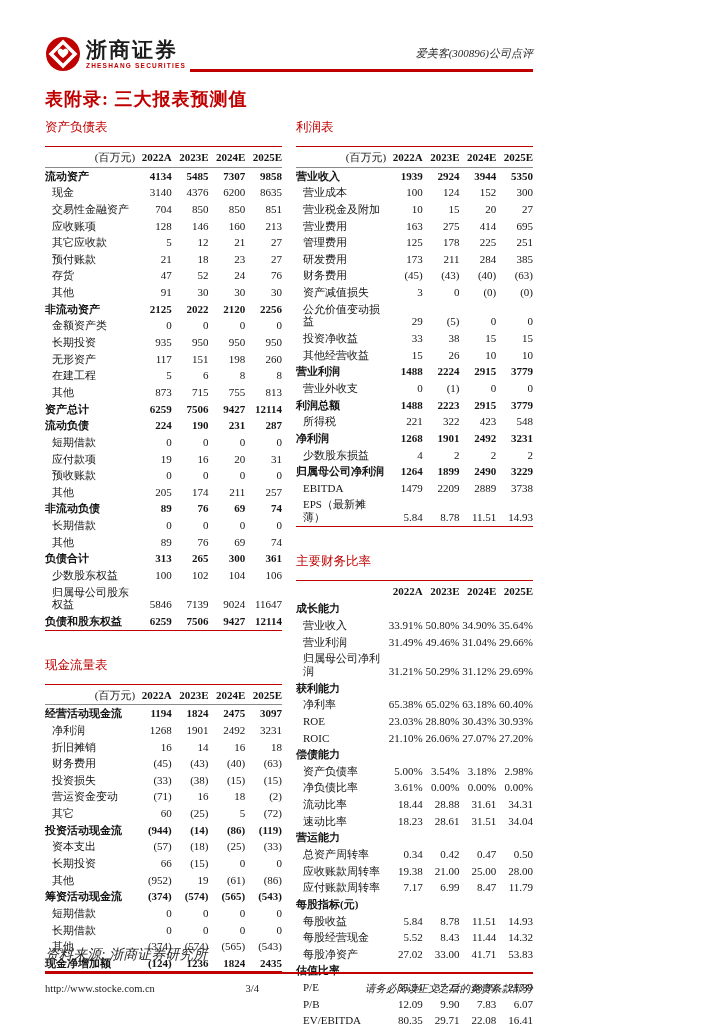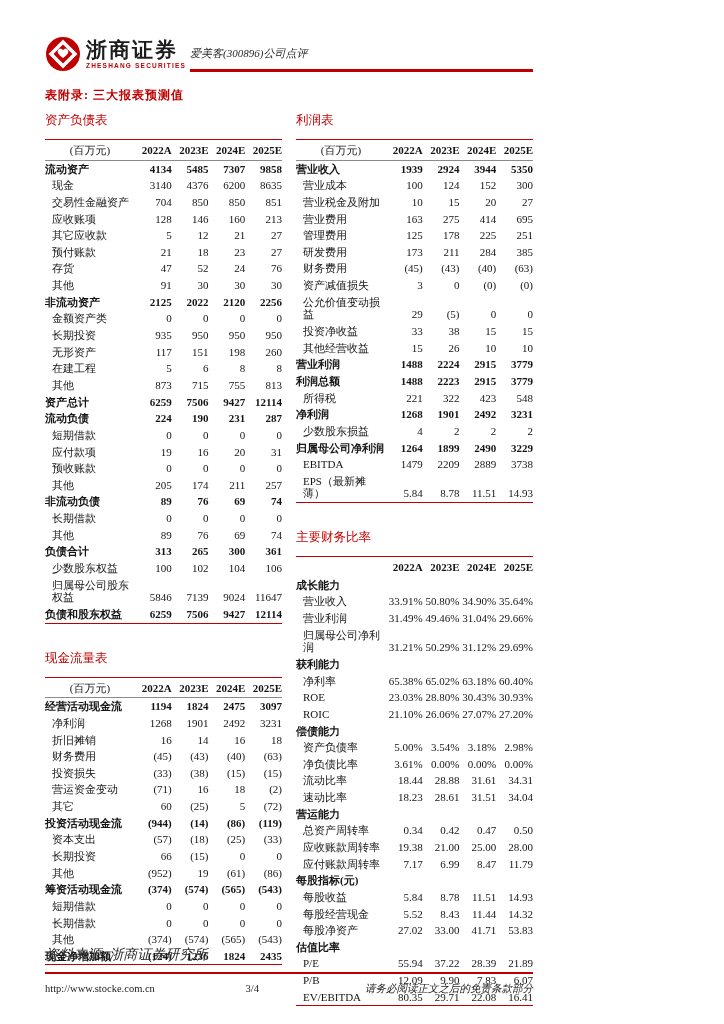--- a/index.html
+++ b/index.html
@@ -15,36 +15,36 @@
   .logo{ display:flex; align-items:center; gap:5px; }
   .emblem svg{ width:36px; height:36px; display:block; }
   .em-red{ fill:var(--accent,#c00000); }
   .em-white{ fill:#fff; }
   .logo-text{ display:flex; flex-direction:column; line-height:1; }
   .logo-cn{ font-size:21px; font-weight:bold; color:#1c1c1c;
             font-family:"Liberation Sans","DejaVu Sans",sans-serif; letter-spacing:2px; }
   .logo-en{ font-size:6.5px; color:var(--accent,#c00000); letter-spacing:1.2px;
             font-family:"Liberation Sans","DejaVu Sans",sans-serif; margin-top:3px; font-weight:bold;}
   .hdr-rule{ flex:1; border-bottom:3px solid var(--accent,#c00000);
-             text-align:left; padding-bottom:8px; margin-left:4px; }
+             text-align:right; padding-bottom:8px; margin-left:4px; }
   .report-tag{ font-size:11px; font-style:italic; color:#2a2a2a; }
   
-  .page-title{ color:var(--accent,#c00000); font-size:12px; font-weight:bold;
+  .page-title{ color:var(--accent,#c00000); font-size:18px; font-weight:bold;
                margin:15px 43px 8px 45px; letter-spacing:1px; }
   
   .cols{ display:flex; gap:14px; margin:0 43px 0 45px; }
   .col{ flex:1; min-width:0; }
   .sec + .sec{ margin-top:26px; }
   .sec-title{ color:var(--accent,#c00000); font-size:12.5px; font-weight:normal;
               margin:0; padding-bottom:10px; border-bottom:1.5px solid var(--accent,#c00000); }
   .fin-table{ width:100%; border-collapse:collapse; font-size:11px;
               border-bottom:1.5px solid var(--accent,#c00000); line-height:1.15; }
   .fin-table th, .fin-table td{ padding:2px 0; vertical-align:bottom; }
   .fin-table thead th{ font-weight:bold; text-align:right; padding:4px 0 3px 0; }
-  .fin-table thead th.label{ text-align:center; font-weight:normal;margin-top:42px; }
+  .fin-table thead th.label{ text-align:right; font-weight:normal;margin-top:42px; }
   .fin-table thead.hline tr{ border-bottom:1px solid #8a8a8a; }
   .fin-table td.label{ text-align:left; white-space:normal; }
   .fin-table td.val, .fin-table th.val{ text-align:right; width:15.5%; }
   .fin-table td.label, .fin-table th.label{ width:38%; }
   .fin-table tr.bold{ font-weight:bold; }
   .fin-table tbody tr:not(.bold) td.label{ padding-left:7px; }
   
   .src-note{ position:absolute; left:45px; bottom:60px; font-size:14px;
              font-style:italic; color:#2a2a2a; }
   .footer{ position:absolute; left:45px; right:43px; bottom:28px;
@@ -509,20 +509,27 @@
                 <td class="val">10</td>
                 <td class="val">10</td>
               </tr>
               <tr class="bold">
                 <td class="label">营业利润</td>
                 <td class="val">1488</td>
                 <td class="val">2224</td>
                 <td class="val">2915</td>
                 <td class="val">3779</td>
               </tr>
+              <tr>
+                <td class="label">营业外收支</td>
+                <td class="val">0</td>
+                <td class="val">(1)</td>
+                <td class="val">0</td>
+                <td class="val">0</td>
+              </tr>
               <tr class="bold">
                 <td class="label">利润总额</td>
                 <td class="val">1488</td>
                 <td class="val">2223</td>
                 <td class="val">2915</td>
                 <td class="val">3779</td>
               </tr>
               <tr>
                 <td class="label">所得税</td>
                 <td class="val">221</td>

